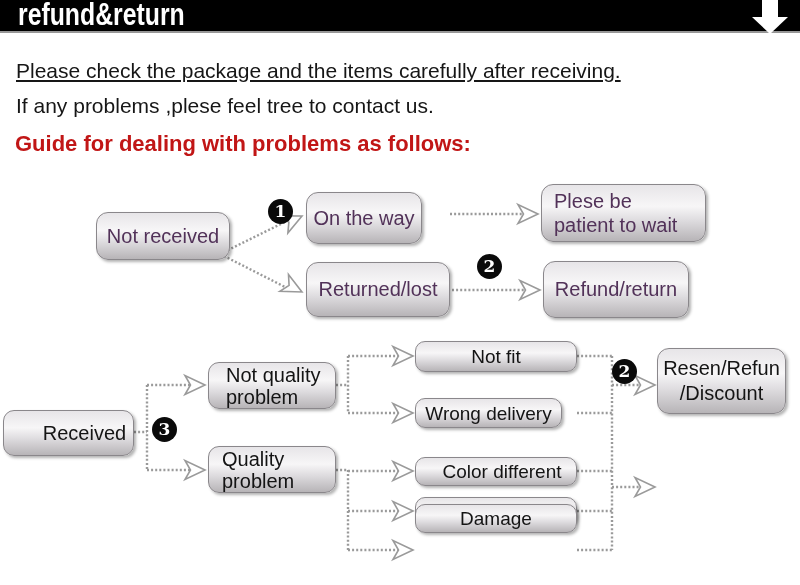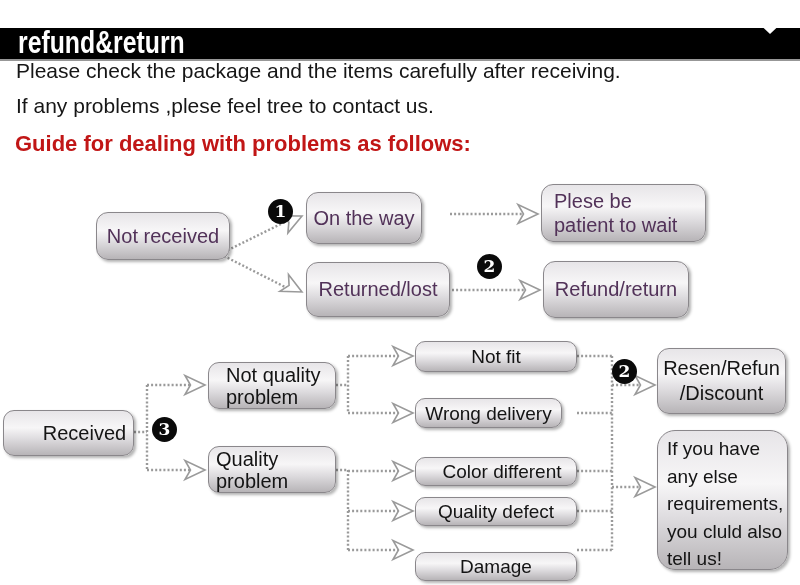--- a/index.html
+++ b/index.html
@@ -3,34 +3,34 @@
 <meta charset="utf-8">
 <style>
   html,body{margin:0;padding:0;background:#fff;}
   .page{
     position:relative;width:800px;height:585px;background:#ffffff;overflow:hidden;
     font-family:"Liberation Sans","DejaVu Sans",sans-serif;color:var(--body-text,#161616);
   }
   
   .header-bar{
     position:absolute;left:0;top:0;width:800px;height:31px;
-    background:var(--header-bg,#000);border-bottom:2px solid #979797;z-index:5;margin-top:28px;
+    background:var(--header-bg,#000);border-bottom:2px solid #979797;z-index:5;
   }
   .page-title{
     position:absolute;left:18px;top:-3px;color:var(--header-text,#fff);
     font-size:31px;font-weight:700;letter-spacing:0px;
     transform:scaleX(.8);transform-origin:0 50%;white-space:nowrap;
   }
   .down-arrow{position:absolute;right:10px;top:0;width:40px;height:36px;z-index:6;}
   .down-arrow .stem{position:absolute;left:12px;top:0;width:16px;height:17px;background:#fff;}
   .down-arrow .tri{position:absolute;left:2px;top:17px;width:0;height:0;
     border-left:18px solid transparent;border-right:18px solid transparent;border-top:17px solid #fff;}
   
   .intro-line{position:absolute;left:16px;font-size:21px;color:var(--body-text,#161616);white-space:nowrap;}
-  .intro-1{top:59px;}
+  .intro-1{top:59px;text-decoration:underline;}
   .intro-2{top:94px;}
   .guide-heading{
     position:absolute;left:15px;top:131px;font-size:22px;font-weight:700;
     color:var(--heading-red,#c11616);white-space:nowrap;
   }
   
   .node{
     position:absolute;box-sizing:border-box;z-index:2;
     display:flex;align-items:center;justify-content:center;
     text-align:center;white-space:pre-line;
@@ -152,33 +152,28 @@
   <div class="node purple" style="left:88px;top:212px;width:134px;height:48px;margin-left:8px;">Not received</div>
   <div class="node purple" style="left:306px;top:192px;width:116px;height:52px;">On the way</div>
   <div class="node purple" style="left:306px;top:262px;width:144px;height:55px;">Returned/lost</div>
   <div class="node purple left" style="left:541px;top:184px;width:165px;height:58px;padding-left:12px;line-height:24px;">Plese be
 patient to wait</div>
   <div class="node purple" style="left:543px;top:261px;width:146px;height:57px;">Refund/return</div>
 
   <div class="node" style="left:3px;top:410px;width:131px;height:46px;border-radius:11px;padding-left:32px;">Received</div>
   <div class="node left" style="left:208px;top:362px;width:128px;height:47px;padding-left:17px;line-height:22px;border-radius:11px;">Not quality
 problem</div>
-  <div class="node left" style="left:208px;top:446px;width:128px;height:47px;padding-left:7px;line-height:22px;border-radius:11px;">Quality
+  <div class="node left" style="left:208px;top:446px;width:128px;height:47px;padding-left:13px;line-height:22px;border-radius:11px;">Quality
 problem</div>
   <div class="node small" style="left:415px;top:341px;width:162px;height:31px;">Not fit</div>
   <div class="node small" style="left:415px;top:398px;width:147px;height:30px;">Wrong delivery</div>
   <div class="node small" style="left:415px;top:457px;width:162px;height:29px;padding-left:12px;">Color different</div>
   <div class="node small" style="left:415px;top:497px;width:162px;height:29px;">Quality defect</div>
-  <div class="node small" style="left:415px;top:552px;width:162px;height:29px;">Damage</div>
+  <div class="node small" style="left:415px;top:504px;width:162px;height:29px;">Damage</div>
   <div class="node" style="left:657px;top:348px;width:129px;height:66px;line-height:25px;">Resen/Refun
 /Discount</div>
-  <div class="node left" style="left:657px;top:430px;width:131px;height:140px;padding-left:9px;align-items:flex-start;padding-top:4px;font-size:19px;line-height:27.5px;border-radius:18px;">If you have
-any else
-requirements,
-you cluld also
-tell us!</div>
 
   <div class="badge" style="left:268px;top:199px;">1</div>
   <div class="badge" style="left:477px;top:254px;">2</div>
   <div class="badge" style="left:152px;top:417px;">3</div>
   <div class="badge" style="left:612px;top:359px;">2</div>
 
 </div>
 
 </body></html>

